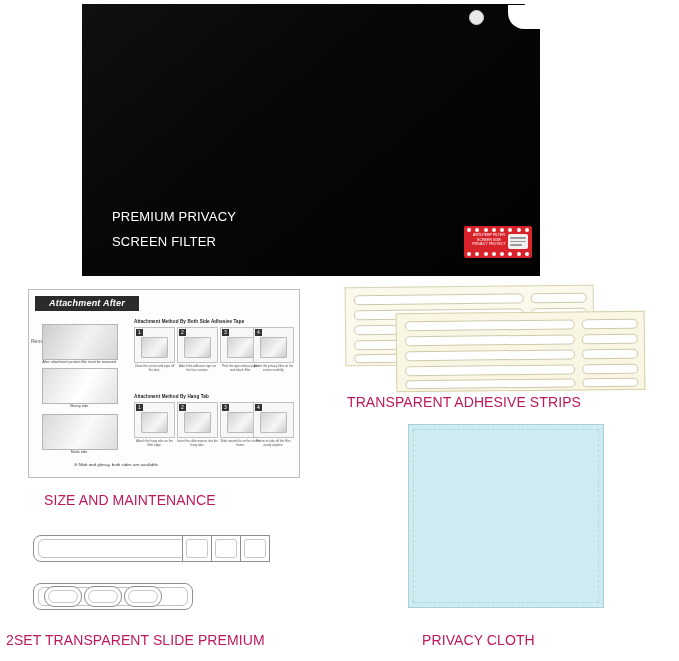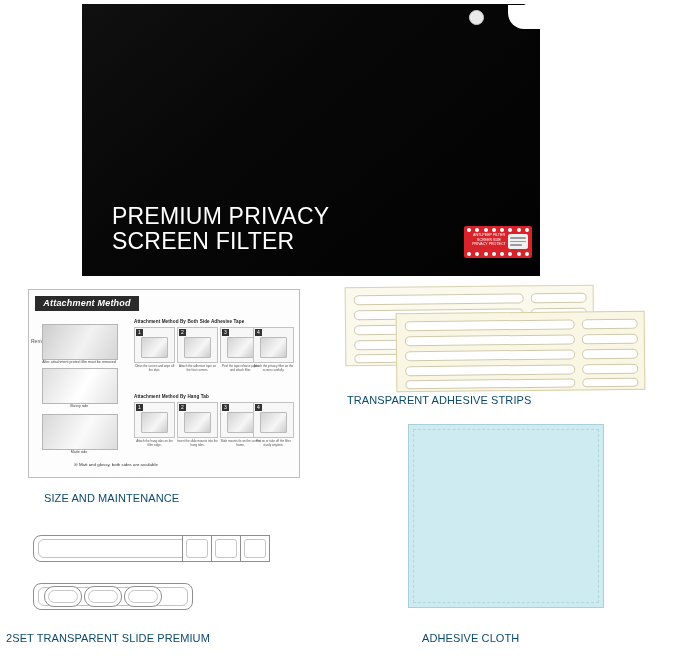--- a/index.html
+++ b/index.html
@@ -50,21 +50,21 @@
     height: 13px;
     border-radius: 50%;
     background: #e9e9e9;
     border: 1px solid #cfcfcf;
   }
   .filter-title {
     position: absolute;
     left: 30px;
     top: 200px;
     color: #ffffff;
-    font-size: 23px;
+    font-size: 13px;
     line-height: 25px;
     letter-spacing: 0.2px;
     white-space: pre-line;
     font-weight: 400;
   }
   .filter-sticker {
     position: absolute;
     left: 382px;
     top: 222px;
     width: 68px;
@@ -117,22 +117,22 @@
     background: #9a9a9a;
     border-radius: 1px;
   }
   .filter-sticker .sticker-badge .bl.a { top: 3px; }
   .filter-sticker .sticker-badge .bl.b { top: 6.5px; }
   .filter-sticker .sticker-badge .bl.c { top: 10px; width: 60%; }
 
   
   .caption {
     position: absolute;
-    font-size: 11px;
-    color: #0c4a6e;
+    font-size: 14px;
+    color: #be185d;
     letter-spacing: 0.1px;
     white-space: nowrap;
   }
 
   
   .sheet {
     position: absolute;
     left: 28px;
     top: 289px;
     width: 272px;
@@ -379,21 +379,21 @@
         <span class="dot"></span>
       <span class="dot"></span>
         <span class="dot"></span>
         <span class="dot"></span>
         <span class="dot"></span>
     </div>
   </div>
 </div>
 
 <div class="sheet">
-  <div class="sheet-head">Attachment Method</div>
+  <div class="sheet-head">Attachment After</div>
 
   <div class="preview-arrow">Remove
 protect film</div>
 
   <div class="preview-box p1"></div>
   <div class="preview-label l1">After attachment protect
 film must be removed</div>
   <div class="preview-box p2"></div>
   <div class="preview-label l2">Glossy side</div>
   <div class="preview-box p3"></div>
@@ -487,21 +487,21 @@
   <div class="strip" style="left:185px;top:52px; width:56px;  height:10px;"></div>
   <div class="strip" style="left:8px;  top:66px; width:170px; height:9px;"></div>
   <div class="strip" style="left:185px;top:66px; width:56px;  height:9px;"></div>
 </div>
 
 <div class="caption" style="left:347px; top:394px;">TRANSPARENT ADHESIVE STRIPS</div>
 
 <div class="cloth">
   <div class="cloth-inner"></div>
 </div>
-<div class="caption" style="left:422px; top:632px;">ADHESIVE CLOTH</div>
+<div class="caption" style="left:422px; top:632px;">PRIVACY CLOTH</div>
 
 <div class="mount">
   <div class="mount-bar" style="left:33px; top:535px; width:160px; height:27px;">
     <div class="inner"></div>
   </div>
   <div class="mount-pad" style="left:182px; top:535px; width:30px; height:27px;">
       <div class="inner"></div>
     </div>
   <div class="mount-pad" style="left:211px; top:535px; width:30px; height:27px;">
       <div class="inner"></div>

